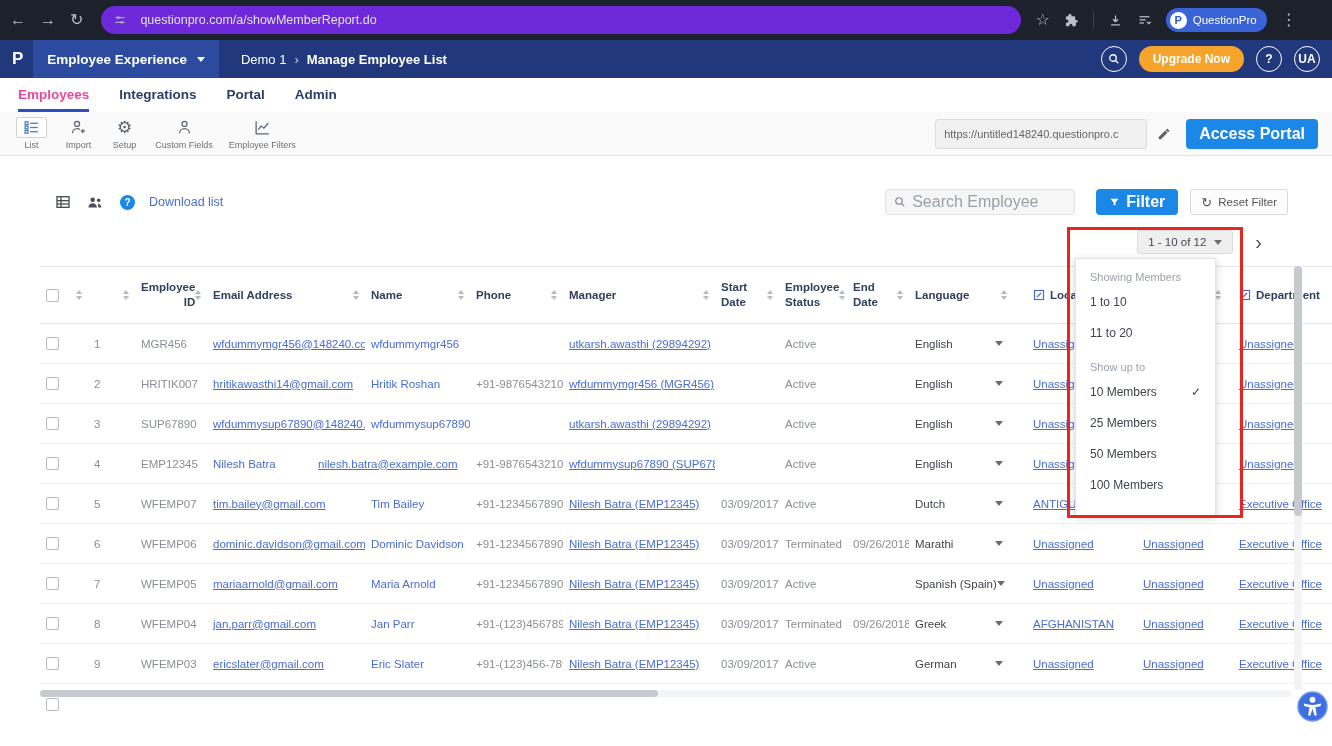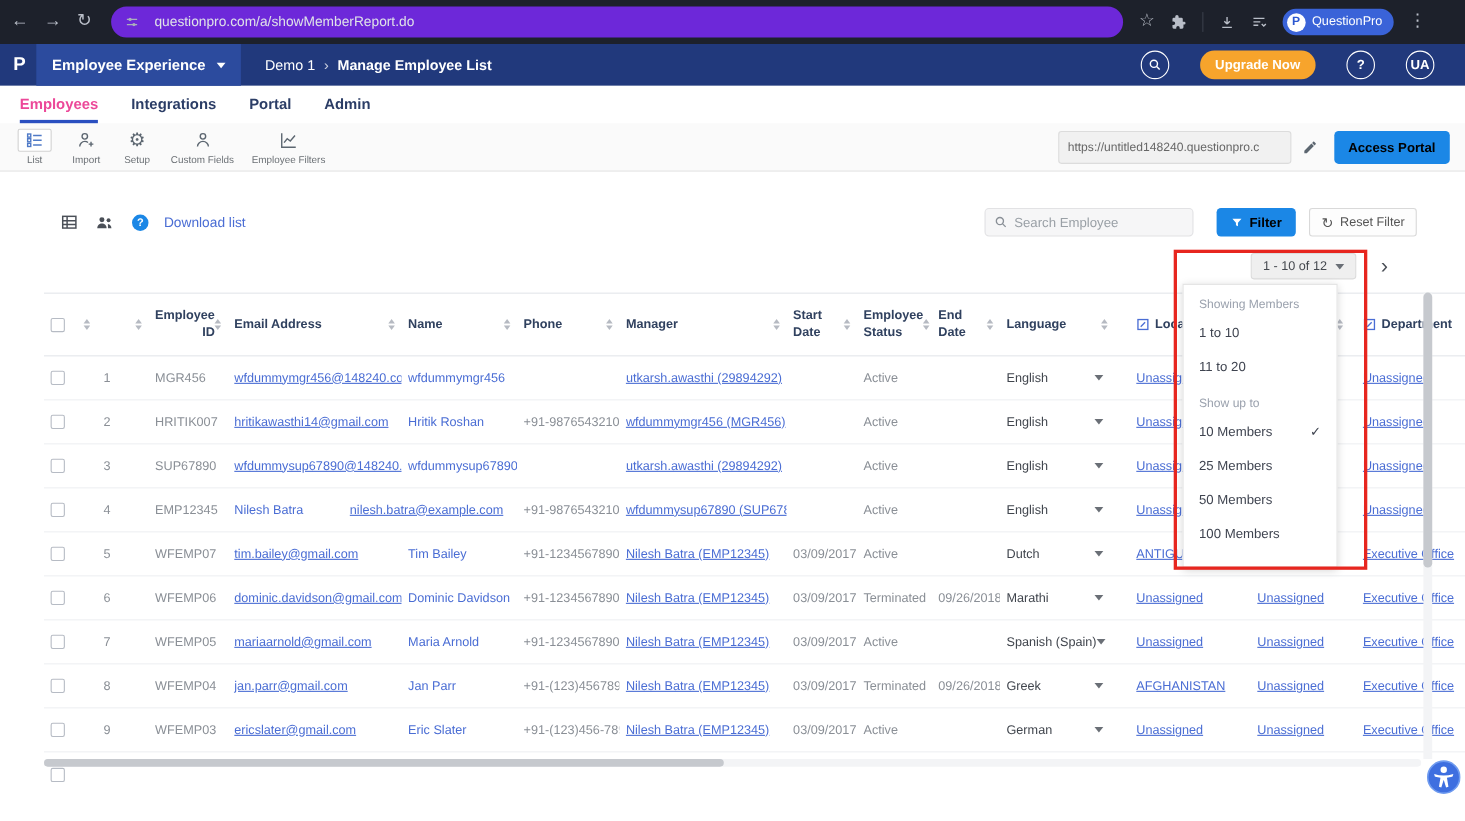--- a/index.html
+++ b/index.html
@@ -23,55 +23,55 @@
   
   .appbar { height:38px; background:#21397c; display:flex; align-items:center; color:#fff; }
   .qlogo { font-size:17px; font-weight:bold; color:#fff; padding:0 10px 0 12px; }
   .product { height:38px; background:#2c4b9e; display:flex; align-items:center; gap:10px; padding:0 14px;
              font-size:13.5px; font-weight:bold; cursor:pointer; }
   .caret-dn { width:0; height:0; border-left:4px solid transparent; border-right:4px solid transparent;
               border-top:5px solid #fff; }
   .crumbs { display:flex; align-items:center; gap:8px; margin-left:22px; font-size:13px; }
   .crumb-sep { opacity:.75; font-size:13px; }
   .crumb-current { font-weight:bold; }
-  .appbar-right { margin-left:auto; display:flex; align-items:center; gap:28px; margin-right:28px; }
+  .appbar-right { margin-left:auto; display:flex; align-items:center; gap:12px; margin-right:12px; }
   .circlebtn { width:26px; height:26px; border:1.5px solid #fff; border-radius:50%; display:flex;
                align-items:center; justify-content:center; font-size:12px; font-weight:bold; cursor:pointer; }
   .upgrade { height:26px; background:#f7a42c; border-radius:13px; display:flex; align-items:center;
              padding:0 14px; font-size:12px; font-weight:bold; color:#fff; cursor:pointer; }
 
   
   .tabsrow { height:34px; background:#fff; display:flex; align-items:flex-end; gap:30px; padding:0 0 0 18px; }
   .tab { font-size:13.5px; font-weight:bold; color:#2b3d66; padding:6px 0 7px; cursor:pointer; border-bottom:3px solid transparent; }
   .tab.active { color:#ec4899; border-bottom-color:#2a4fc0; }
 
   
   .tooltray { height:44px; background:#fafafa; border-bottom:1px solid #e4e4e4; display:flex; align-items:center; padding-left:8px; }
   .tool { display:flex; flex-direction:column; align-items:center; justify-content:center; gap:2px; padding:3px 8px; cursor:pointer; }
   .ticonbox { padding:1px 6px; border:1px solid transparent; border-radius:2px; display:flex; align-items:center; justify-content:center; }
   .tool.active .ticonbox { border-color:#d2d2d2; background:#fff; }
   .tlabel { font-size:9px; color:#6b7075; white-space:nowrap; }
   .gear { font-size:17px; color:#5c6670; line-height:1; }
   .tray-right { margin-left:auto; display:flex; align-items:center; margin-right:14px; gap:10px; }
   .portalurl { width:212px; height:30px; background:#f1f1f1; border:1px solid #dcdcdc; border-radius:3px;
                font-size:11px; color:#666; padding:0 8px; font-family:"Liberation Sans", sans-serif; }
-  .btn-blue { height:30px; background:#1b87e6; color:#000000; border:none; border-radius:4px; font-size:12px;
+  .btn-blue { height:30px; background:#1b87e6; color:#ffffff; border:none; border-radius:4px; font-size:16px;
               font-weight:bold; padding:0 13px; cursor:pointer; display:flex; align-items:center; gap:6px;
               font-family:"Liberation Sans", sans-serif; }
 
   
   .actionsrow { margin-top:32px; height:28px; display:flex; align-items:center; }
   .actionsrow .licons { display:flex; align-items:center; gap:16px; margin-left:55px; }
   .helpdot { width:15px; height:15px; border-radius:50%; background:#1b87e6; color:#fff; font-size:10px; font-weight:bold;
              display:flex; align-items:center; justify-content:center; cursor:pointer; }
   .dl-link { color:#4a6dd4; font-size:12.5px; margin-left:14px; cursor:pointer; }
   .actionsrow .spacer { flex:1; }
   .searchbox { width:190px; height:26px; background:#f6f6f7; border:1px solid #e2e2e4; border-radius:4px;
                display:flex; align-items:center; gap:6px; padding:0 8px; }
-  .searchbox input { border:none; background:transparent; outline:none; font-size:12px; color:#444; width:150px;
+  .searchbox input { border:none; background:transparent; outline:none; font-size:16px; color:#444; width:150px;
                      font-family:"Liberation Sans", sans-serif; }
   .searchbox input::placeholder { color:#9aa0a6; }
   .btn-filter { height:26px; margin-left:21px; }
   .btn-ghost { height:26px; background:#fdfdfd; border:1px solid #d9d9d9; border-radius:3px; color:#555;
                font-size:11.5px; display:flex; align-items:center; gap:6px; padding:0 10px; cursor:pointer;
                margin-left:12px; margin-right:44px; font-family:"Liberation Sans", sans-serif; }
   .reset-glyph { font-size:13px; color:#555; }
 
   
   .pagerow { margin-top:14px; height:24px; display:flex; align-items:center; justify-content:flex-end;

